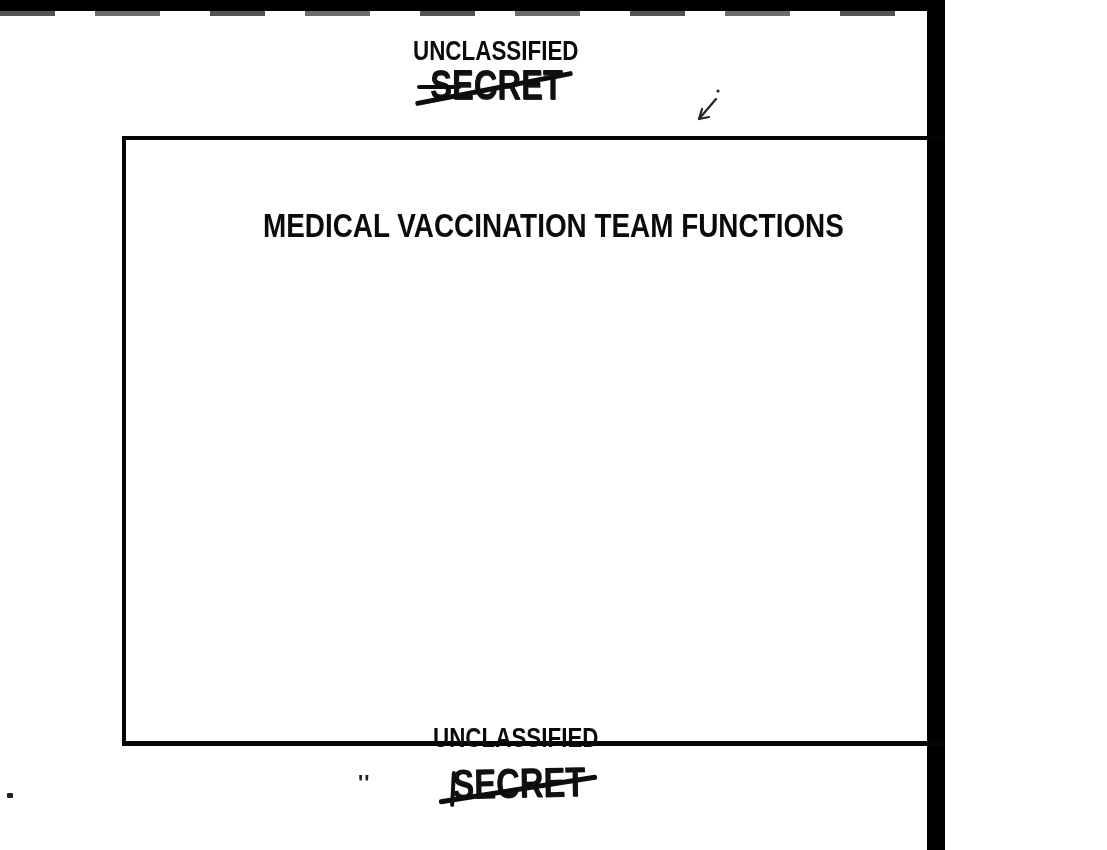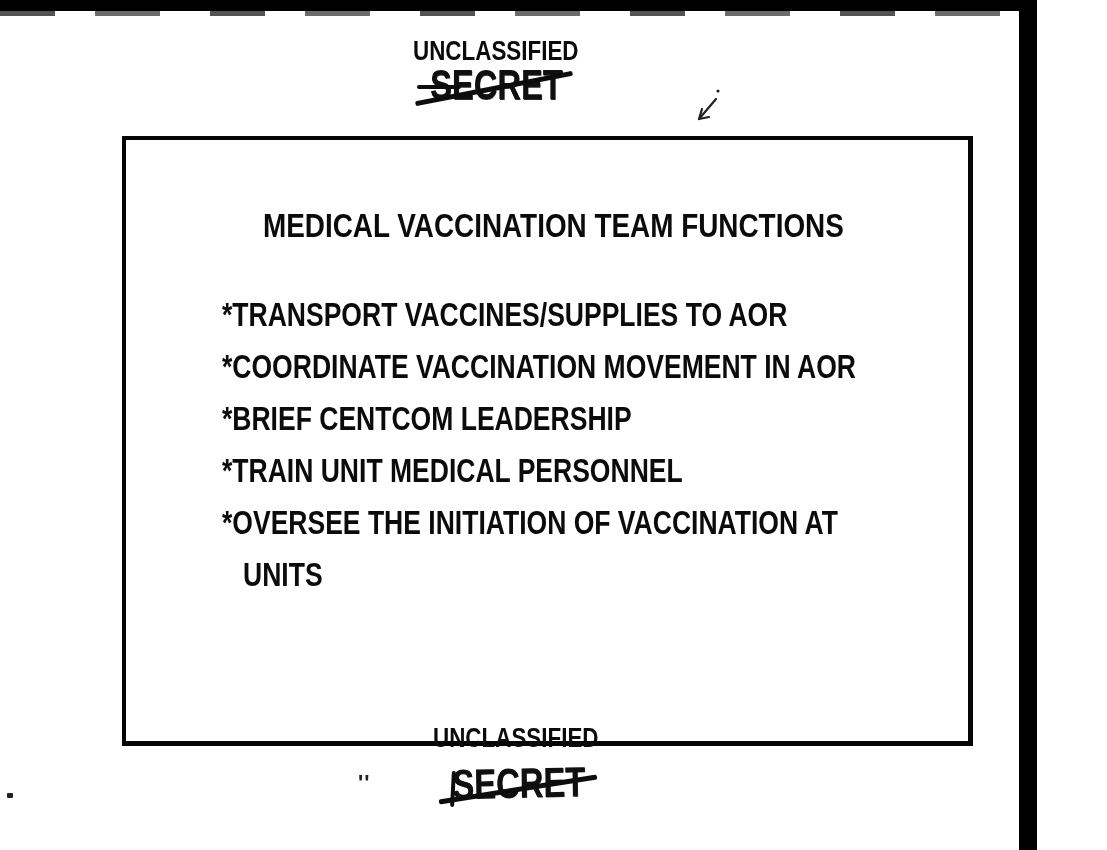--- a/index.html
+++ b/index.html
@@ -1,21 +1,21 @@
 <!DOCTYPE html>
 <html><head>
 <meta charset="utf-8">
 <style>
   * { margin: 0; padding: 0; box-sizing: border-box; }
   html, body { background: #ffffff; }
   body { font-family: "Liberation Sans", sans-serif; }
 
   .page {
     position: relative;
-    width: 1037px;
+    width: 945px;
     height: 850px;
     background: #ffffff;
     overflow: hidden;
     color: #0c0c0c;
   }
 
   
   .band-top {
     position: absolute; left: 0; top: 0;
     width: 100%; height: 11px;
@@ -175,28 +175,20 @@
     <circle cx="28" cy="5" r="1.6" fill="#222"></circle>
     <path d="M26 13 L9 33" stroke="#222" stroke-width="2.2" stroke-linecap="round"></path>
     <path d="M9 33 L19 31" stroke="#222" stroke-width="2.2" stroke-linecap="round"></path>
     <path d="M9 33 L12 23" stroke="#222" stroke-width="2.2" stroke-linecap="round"></path>
   </svg>
 
   <div class="slide-box"></div>
 
   <div class="scan-text slide-title">MEDICAL VACCINATION TEAM FUNCTIONS</div>
 
-  <div class="bullets">
-    <div class="bullet-line">*TRANSPORT VACCINES/SUPPLIES TO AOR</div>
-    <div class="bullet-line">*COORDINATE VACCINATION MOVEMENT IN AOR</div>
-    <div class="bullet-line">*BRIEF CENTCOM LEADERSHIP</div>
-    <div class="bullet-line">*TRAIN UNIT MEDICAL PERSONNEL</div>
-    <div class="bullet-line">*OVERSEE THE INITIATION OF VACCINATION AT</div>
-    <div class="bullet-line indent">UNITS</div>
-  </div>
 
   <div class="scan-text footer-unclassified">UNCLASSIFIED</div>
 
   <div class="stray-mark">''</div>
 
   <div class="stamp-text stamp-bottom-text">SECRET</div>
   <div class="strike-line strike-bottom-diag"></div>
   <div class="strike-line strike-bottom-tick"></div>
 
 </div>

